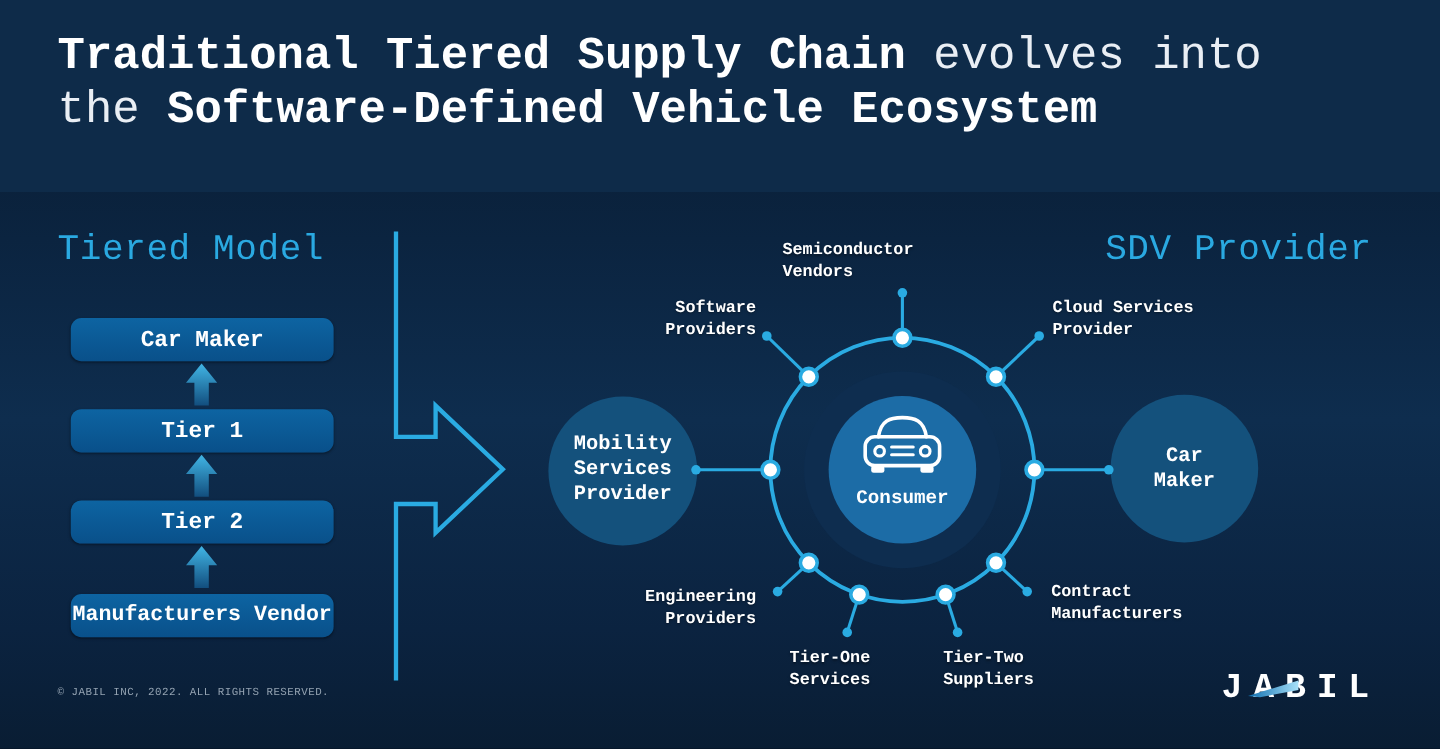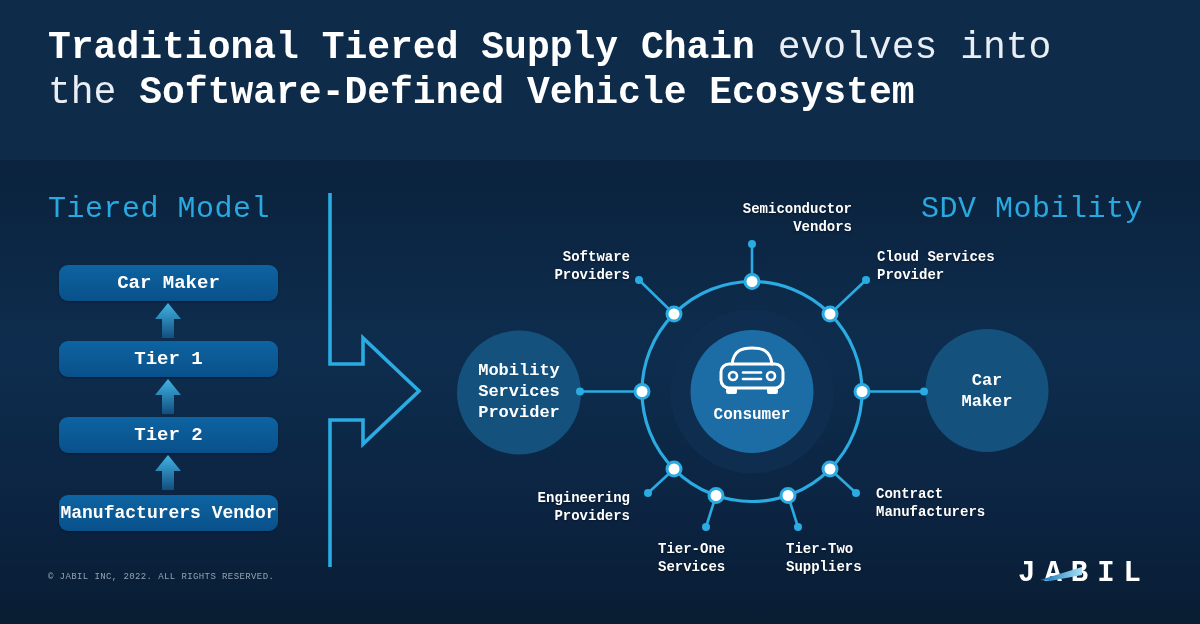--- a/index.html
+++ b/index.html
@@ -48,21 +48,21 @@
 <div class="canvas">
 
   <div class="header">
     <div class="titleblock">
       <div><span class="w700">Traditional Tiered Supply Chain</span><span class="w400"> evolves into</span></div>
       <div><span class="w400">the </span><span class="w700">Software-Defined Vehicle Ecosystem</span></div>
     </div>
   </div>
 
   <div class="section-title" style="left:48px;top:192px;">Tiered Model</div>
-  <div class="section-title" style="right:57px;top:192px;">SDV Mobility</div>
+  <div class="section-title" style="right:57px;top:192px;">SDV Provider</div>
 
   <svg class="svg-layer" width="1200" height="624" viewBox="0 0 1200 624">
     <defs>
       <linearGradient id="tierArrowGrad" x1="0" y1="0" x2="0" y2="1">
         <stop offset="0" stop-color="#41b5e5"></stop>
           <stop offset="1" stop-color="#124e7e"></stop>
       </linearGradient>
       <linearGradient id="swooshGrad" x1="0" y1="0" x2="1" y2="0">
         <stop offset="0" stop-color="#0f6fb0"></stop>
           <stop offset="1" stop-color="#a6e0f8"></stop>
@@ -122,21 +122,21 @@
       <line x1="-9" y1="-1.5" x2="9" y2="-1.5" stroke="#ffffff" stroke-width="2.6" stroke-linecap="round"></line>
       <line x1="-9" y1="5" x2="9" y2="5" stroke="#ffffff" stroke-width="2.6" stroke-linecap="round"></line>
     </g>
   </svg>
 
   <div class="tier-box" style="top:265px;">Car Maker</div>
   <div class="tier-box" style="top:341px;">Tier 1</div>
   <div class="tier-box" style="top:417px;">Tier 2</div>
   <div class="tier-box small" style="top:495px;">Manufacturers Vendor</div>
 
-  <div class="txt spoke-label" style="left:652px;top:200px;width:200px;text-align:right;">Semiconductor
+  <div class="txt spoke-label" style="left:652px;top:200px;width:200px;text-align:left;">Semiconductor
 Vendors</div>
   <div class="txt spoke-label" style="right:570px;top:248px;text-align:right;">Software
 Providers</div>
   <div class="txt spoke-label" style="left:877px;top:248px;">Cloud Services
 Provider</div>
   <div class="txt spoke-label" style="left:876px;top:485px;">Contract
 Manufacturers</div>
   <div class="txt spoke-label" style="left:786px;top:540px;">Tier-Two
 Suppliers</div>
   <div class="txt spoke-label" style="left:658px;top:540px;">Tier-One

